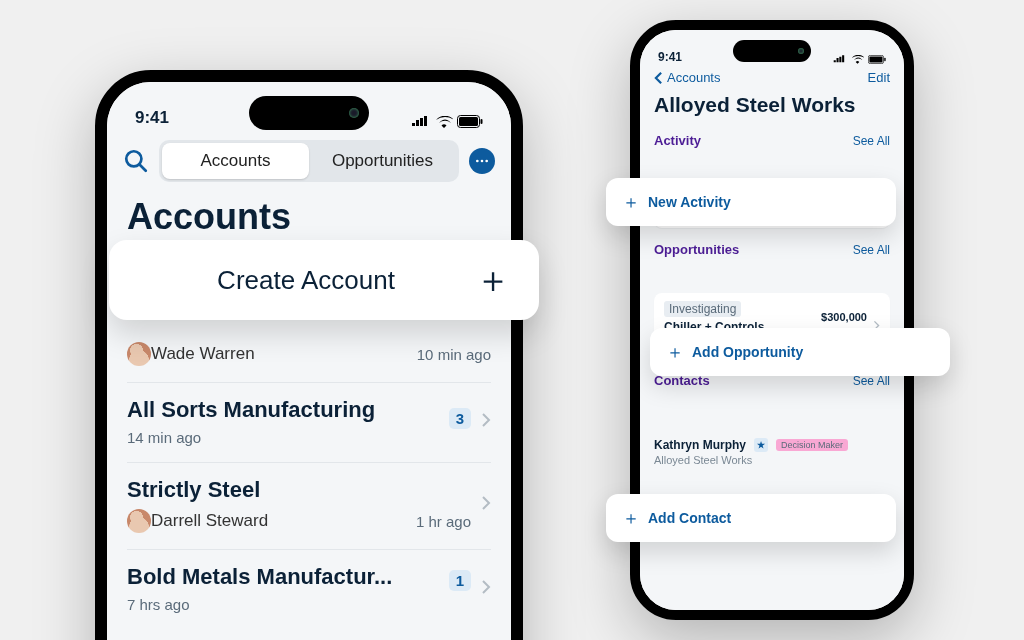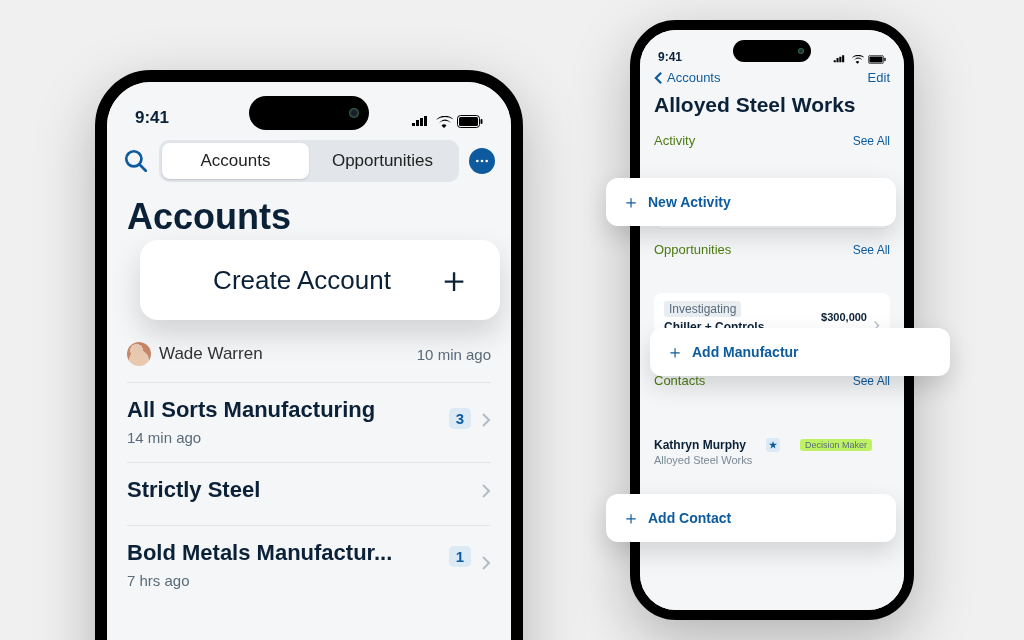--- a/index.html
+++ b/index.html
@@ -67,55 +67,55 @@
 
   h1.page-title { font-size:36px; font-weight:800; padding: 4px 20px 12px; color:#0b2137; }
 
   .elevated-card {
     position:absolute; background:#fff; border-radius:18px;
     box-shadow: 0 14px 30px rgba(0,0,0,.15);
     z-index:60;
   }
   
   .create-acct {
-    left:140px; top:240px; width:360px;
+    left:109px; top:240px; width:430px;
     padding: 22px 28px;
     display:flex; align-items:center; justify-content:space-between;
     font-size:26px; color:#0b2137;
   }
   .create-acct .centered-lbl { flex:1; text-align:center; }
   .plus-lg { font-size:36px; font-weight:300; line-height:1; }
 
   .account-list { padding: 0 20px; margin-top: 86px; }
   .acct-row { border-bottom:1px solid #e2e6ea; padding:14px 0 16px; display:flex; align-items:center; }
   .acct-main { flex:1; }
   .acct-name { font-size:22px; font-weight:600; color:#0b2137; margin-bottom:6px; }
   .acct-sub { display:flex; align-items:center; justify-content:space-between; }
-  .acct-person { display:flex; align-items:center; gap:8px; font-size:17px; color:#333; }
+  .acct-person { display:flex; align-items:center; font-size:17px; color:#333; }
   .avatar { width:24px; height:24px; border-radius:50%; background:#c8886a; flex-shrink:0;
             background-image: radial-gradient(circle at 40% 35%, #e9c8b0 30%, transparent 31%),
                               radial-gradient(circle at 50% 75%, #e9c8b0 45%, transparent 46%); }
   .acct-time { font-size:15px; color:#5a6b7a; }
   .badge { display:inline-block; min-width:22px; text-align:center; padding:2px 6px;
            background:#dceaf6; color:#0d5b9e; font-weight:600; border-radius:5px;
            font-size:15px; margin-left:8px; }
   .chev { color:#b3bcc4; margin-left:10px; }
   .first-row { padding-top: 0; }
   .first-row .acct-sub { padding-top: 6px; }
 
   
   .nav-row { display:flex; justify-content:space-between; align-items:center;
              padding: 2px 14px 4px; color:#0d5b9e; font-size:13px; }
   .nav-back { display:flex; align-items:center; gap:4px; }
   h1.detail-title { font-size:21px; font-weight:800; padding:4px 14px 8px; color:#0b2137; }
 
   .section { padding: 2px 14px 6px; }
   .sec-head { display:flex; justify-content:space-between; align-items:baseline;
               margin: 6px 0 6px; }
-  .sec-title { font-size:13px; font-weight:400; color:#4d7c0f; }
+  .sec-title { font-size:13px; font-weight:700; color:#4c1d95; }
   .see-all { font-size:12px; color:#0d5b9e; }
 
   .pill-small { position:absolute; background:#fff; border-radius:12px;
                 box-shadow:0 10px 24px rgba(0,0,0,.15); z-index:60;
                 display:flex; align-items:center; gap:8px;
                 padding:12px 16px; font-size:14px; font-weight:600; color:#0d5b9e; }
   .pill-small .plus-sm { font-size:18px; font-weight:400; }
   .pill-activity { left:606px; top:178px; width:290px; }
   .pill-opportunity { left:650px; top:328px; width:300px; }
   .pill-contact   { left:606px; top:494px; width:290px; }
@@ -140,22 +140,22 @@
          padding:1px 5px; border-radius:3px; margin-bottom:3px; }
   .opp-name { font-weight:700; color:#0b2137; font-size:12px; }
   .opp-person { display:flex; align-items:center; gap:5px; margin-top:3px; color:#5a6b7a; }
   .opp-person .avatar { width:14px; height:14px; }
   .opp-right { text-align:right; font-size:11px; }
   .opp-right .amt { font-weight:700; color:#0b2137; }
   .opp-right .date { color:#7a8894; margin-top:6px; }
   .chev-sm { color:#b3bcc4; margin-left:6px; font-size:11px; }
 
   .contact-row { margin-top:36px; padding:2px 14px; font-size:11px; }
-  .contact-name { font-weight:700; color:#0b2137; font-size:12px; display:flex; align-items:center; gap:20px; }
-  .contact-tag { font-size:9px; background:#bef264; color:#5a6b7a; padding:1px 5px;
+  .contact-name { font-weight:700; color:#0b2137; font-size:12px; display:flex; align-items:center; gap:8px; }
+  .contact-tag { font-size:9px; background:#f9a8d4; color:#5a6b7a; padding:1px 5px;
                  border-radius:3px; font-weight:400; }
   .star { width:14px; height:14px; background:#dceaf6; border-radius:3px;
           display:inline-flex; align-items:center; justify-content:center; color:#0d5b9e;
           font-size:9px; }
   .contact-sub { color:#7a8894; margin-top:2px; }
 </style>
 </head>
 <body>
 
 <div class="phone phone-large">
@@ -229,20 +229,27 @@
         <span class="chev">
           <svg width="10" height="16" viewBox="0 0 10 16" fill="none" stroke="currentColor" stroke-width="2">
               <path d="M2 2l6 6-6 6"></path>
             </svg>
         </span>
       </div>
 
       <div class="acct-row">
         <div class="acct-main">
           <div class="acct-name">Strictly Steel</div>
+          <div class="acct-sub">
+            <span class="acct-person">
+                <span class="avatar"></span>
+              <span>Darrell Steward</span>
+              </span>
+            <span class="acct-time">1 hr ago</span>
+          </div>
         </div>
         <span class="chev">
           <svg width="10" height="16" viewBox="0 0 10 16" fill="none" stroke="currentColor" stroke-width="2">
               <path d="M2 2l6 6-6 6"></path>
             </svg>
         </span>
       </div>
 
       <div class="acct-row" style="border-bottom:none">
         <div class="acct-main">
@@ -370,18 +377,18 @@
     </div>
   </div>
 </div>
 
 <div class="pill-small pill-activity">
   <span class="plus-sm">＋</span>
   <span>New Activity</span>
 </div>
 <div class="pill-small pill-opportunity">
   <span class="plus-sm">＋</span>
-  <span>Add Manufactur</span>
+  <span>Add Opportunity</span>
 </div>
 <div class="pill-small pill-contact">
   <span class="plus-sm">＋</span>
   <span>Add Contact</span>
 </div>
 
 </body></html>

